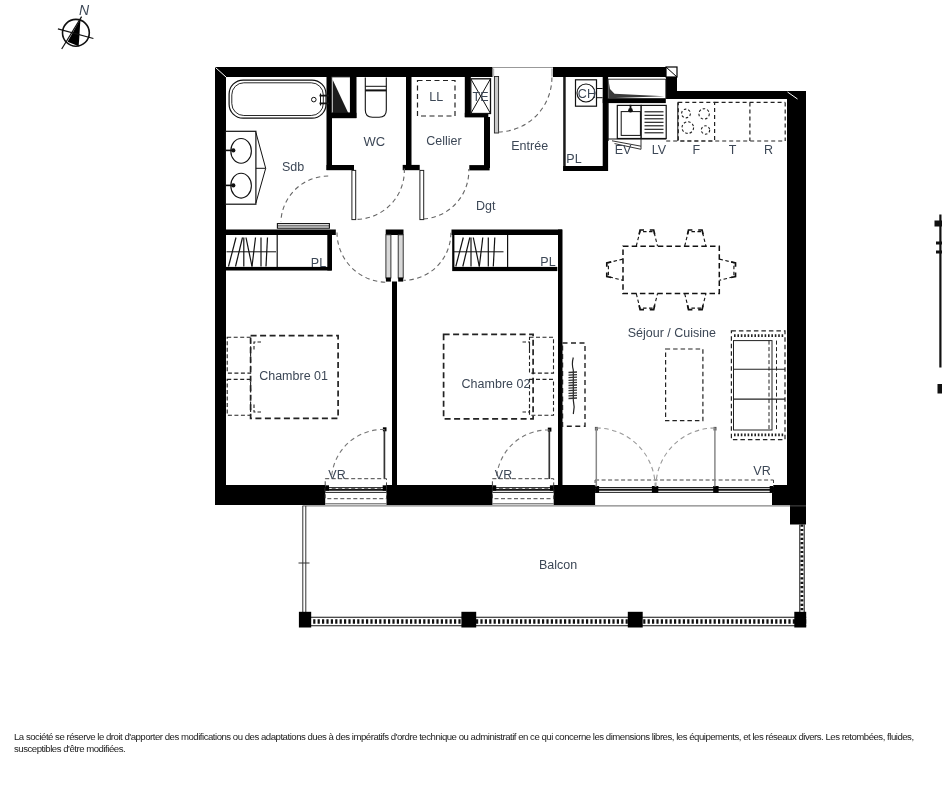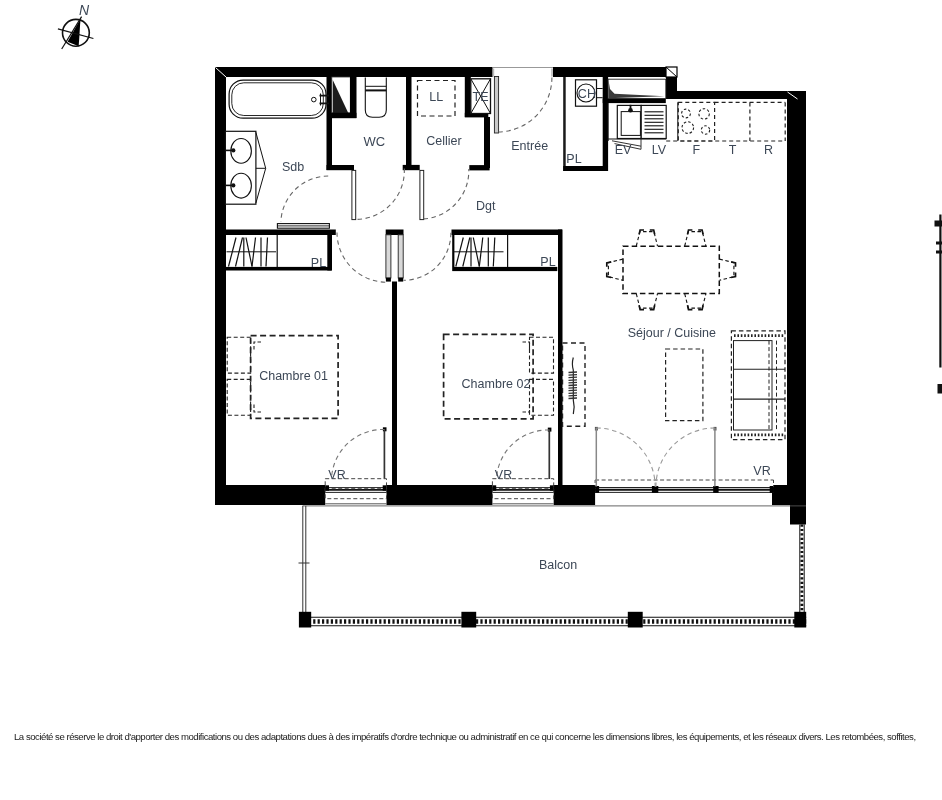--- a/index.html
+++ b/index.html
@@ -464,14 +464,15 @@
 <text x="444" y="144.5" font-size="12.5" text-anchor="middle">Cellier</text>
 
 <text x="529.7" y="150.3" font-size="12.5" text-anchor="middle">Entrée</text>
 
 <text x="574" y="162.5" font-size="12.5" text-anchor="middle">PL</text>
 
 <text x="485.8" y="209.5" font-size="12.5" text-anchor="middle">Dgt</text>
 </svg>
 
 <div id="disclaimer">
-    <div>La société se réserve le droit d'apporter des modifications ou des adaptations dues à des impératifs d'ordre technique ou administratif en ce qui concerne les dimensions libres, les équipements, et les réseaux divers. Les retombées, soffites,</div>
+    <div>La société se réserve le droit d'apporter des modifications ou des adaptations dues à des impératifs d'ordre technique ou administratif en ce qui concerne les dimensions libres, les équipements, et les réseaux divers. Les retombées, fluides,</div>
+    <div>susceptibles d'être modifiées.</div>
   </div>
 
 </body></html>

